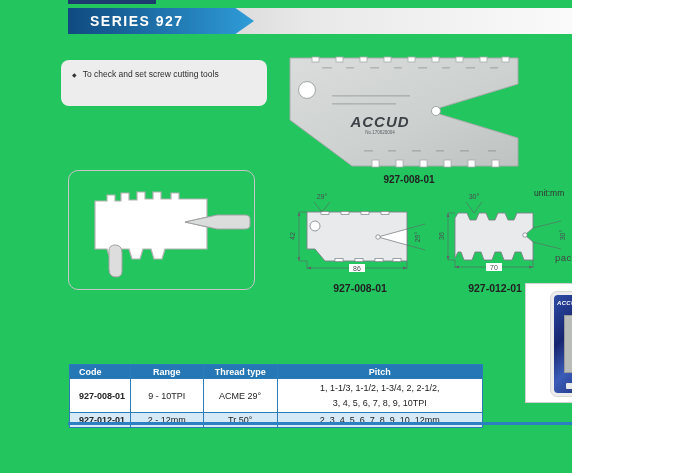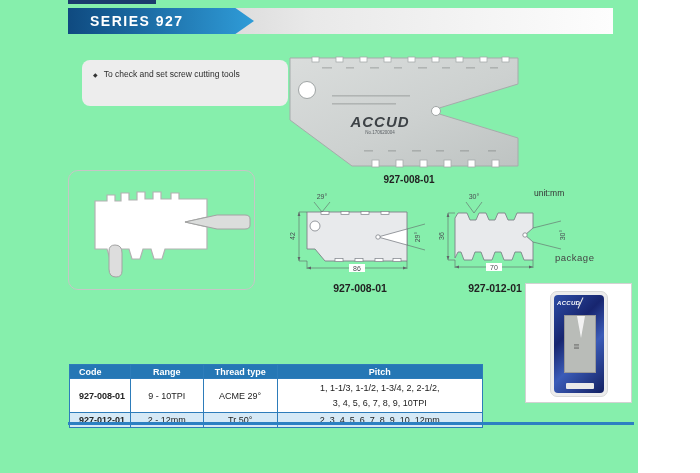--- a/index.html
+++ b/index.html
@@ -1,18 +1,18 @@
 <!DOCTYPE html>
 <html><head>
 <meta charset="utf-8">
 <style>
   * { margin:0; padding:0; box-sizing:border-box; }
   html,body { background:#fff; }
   body { font-family:"Liberation Sans", sans-serif; }
-  #page { position:relative; width:638px; height:473px; background:#86efac; overflow:hidden; }
+  #page { position:relative; width:572px; height:473px; background:#22c55e; overflow:hidden; }
 
   
   .top-sliver { position:absolute; left:68px; top:0; width:88px; height:4px; background:#1b3c6d; }
   .header-bg { position:absolute; left:68px; top:8px; width:545px; height:26px;
     background:linear-gradient(90deg,#c2c2c2 0%,#e9e9e9 45%,#fdfdfd 100%); }
   .series-badge { position:absolute; left:68px; top:8px; width:186px; height:26px;
     background:linear-gradient(90deg,#0f4a80 0%,#2f9cd8 100%);
     clip-path:polygon(0 0,90% 0,100% 50%,90% 100%,0 100%);
     color:#fff; font-weight:bold; font-size:14px; letter-spacing:1.5px;
     display:flex; align-items:center; padding-left:22px; }
@@ -20,21 +20,21 @@
     color:#1b1b1b; letter-spacing:0.5px; }
 
   
   .side-tab { position:absolute; left:648px; top:25px; width:52px; height:84px;
     background:#b9d3e6; border-radius:9px 0 0 9px; }
   .side-tab-inner { position:absolute; left:-16px; top:16px; width:84px; height:52px;
     transform:rotate(90deg); color:#fff; font-weight:bold; font-size:9px;
     text-align:center; line-height:1.45; letter-spacing:0.3px; }
 
   
-  .features { position:absolute; left:82px; top:60px; width:206px; height:46px;
+  .features { position:absolute; left:61px; top:60px; width:206px; height:46px;
     background:#ededed; border-radius:8px; padding:9px 0 0 11px; }
   .feature { display:flex; align-items:baseline; gap:6px; font-size:8.5px; color:#2d2d2d;
     margin-bottom:6px; }
   .feature .bullet { font-size:6px; color:#333; }
 
   
   .photo-svg { position:absolute; left:288px; top:50px; }
   .photo-caption { position:absolute; left:349px; top:174px; width:120px; text-align:center;
     font-size:10px; font-weight:bold; color:#222; }
 

